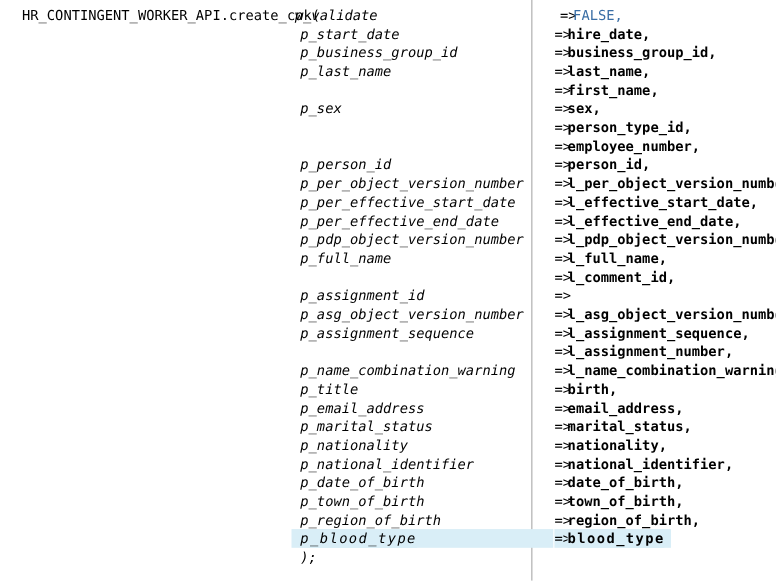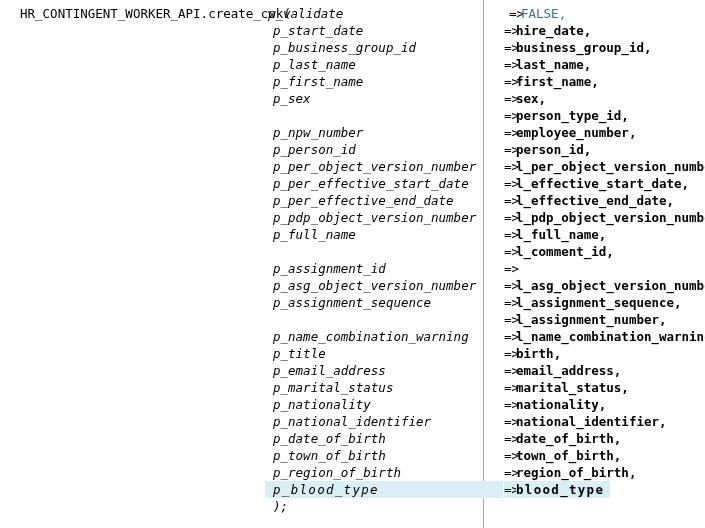--- a/index.html
+++ b/index.html
@@ -129,24 +129,24 @@
 </head>
 <body>
 
 <div id="code-pane">
   <div id="column-divider"></div>
   <div id="code-lines">
       <div class="code-line first-line"><span class="seg-prefix">HR_CONTINGENT_WORKER_API.create_cwk(</span><span class="seg-param">p_validate</span><span class="seg-arrow">=&gt;</span><span class="seg-value kw-false">FALSE,</span></div>
       <div class="code-line"><span class="seg-param">p_start_date</span><span class="seg-arrow">=&gt;</span><span class="seg-value">hire_date,</span></div>
       <div class="code-line"><span class="seg-param">p_business_group_id</span><span class="seg-arrow">=&gt;</span><span class="seg-value">business_group_id,</span></div>
       <div class="code-line"><span class="seg-param">p_last_name</span><span class="seg-arrow">=&gt;</span><span class="seg-value">last_name,</span></div>
-      <div class="code-line"><span class="seg-param">p_first_name</span><span class="seg-arrow">=&gt;</span><span class="seg-value">first_name,</span></div>
+      <div class="code-line"><span class="seg-arrow">=&gt;</span><span class="seg-value">first_name,</span></div>
       <div class="code-line"><span class="seg-param">p_sex</span><span class="seg-arrow">=&gt;</span><span class="seg-value">sex,</span></div>
       <div class="code-line"><span class="seg-arrow">=&gt;</span><span class="seg-value">person_type_id,</span></div>
-      <div class="code-line"><span class="seg-param">p_npw_number</span><span class="seg-arrow">=&gt;</span><span class="seg-value">employee_number,</span></div>
+      <div class="code-line"><span class="seg-arrow">=&gt;</span><span class="seg-value">employee_number,</span></div>
       <div class="code-line"><span class="seg-param">p_person_id</span><span class="seg-arrow">=&gt;</span><span class="seg-value">person_id,</span></div>
       <div class="code-line"><span class="seg-param">p_per_object_version_number</span><span class="seg-arrow">=&gt;</span><span class="seg-value">l_per_object_version_number,</span></div>
       <div class="code-line"><span class="seg-param">p_per_effective_start_date</span><span class="seg-arrow">=&gt;</span><span class="seg-value">l_effective_start_date,</span></div>
       <div class="code-line"><span class="seg-param">p_per_effective_end_date</span><span class="seg-arrow">=&gt;</span><span class="seg-value">l_effective_end_date,</span></div>
       <div class="code-line"><span class="seg-param">p_pdp_object_version_number</span><span class="seg-arrow">=&gt;</span><span class="seg-value">l_pdp_object_version_number,</span></div>
       <div class="code-line"><span class="seg-param">p_full_name</span><span class="seg-arrow">=&gt;</span><span class="seg-value">l_full_name,</span></div>
       <div class="code-line"><span class="seg-arrow">=&gt;</span><span class="seg-value">l_comment_id,</span></div>
       <div class="code-line"><span class="seg-param">p_assignment_id</span><span class="seg-arrow">=&gt;</span></div>
       <div class="code-line"><span class="seg-param">p_asg_object_version_number</span><span class="seg-arrow">=&gt;</span><span class="seg-value">l_asg_object_version_number,</span></div>
       <div class="code-line"><span class="seg-param">p_assignment_sequence</span><span class="seg-arrow">=&gt;</span><span class="seg-value">l_assignment_sequence,</span></div>

